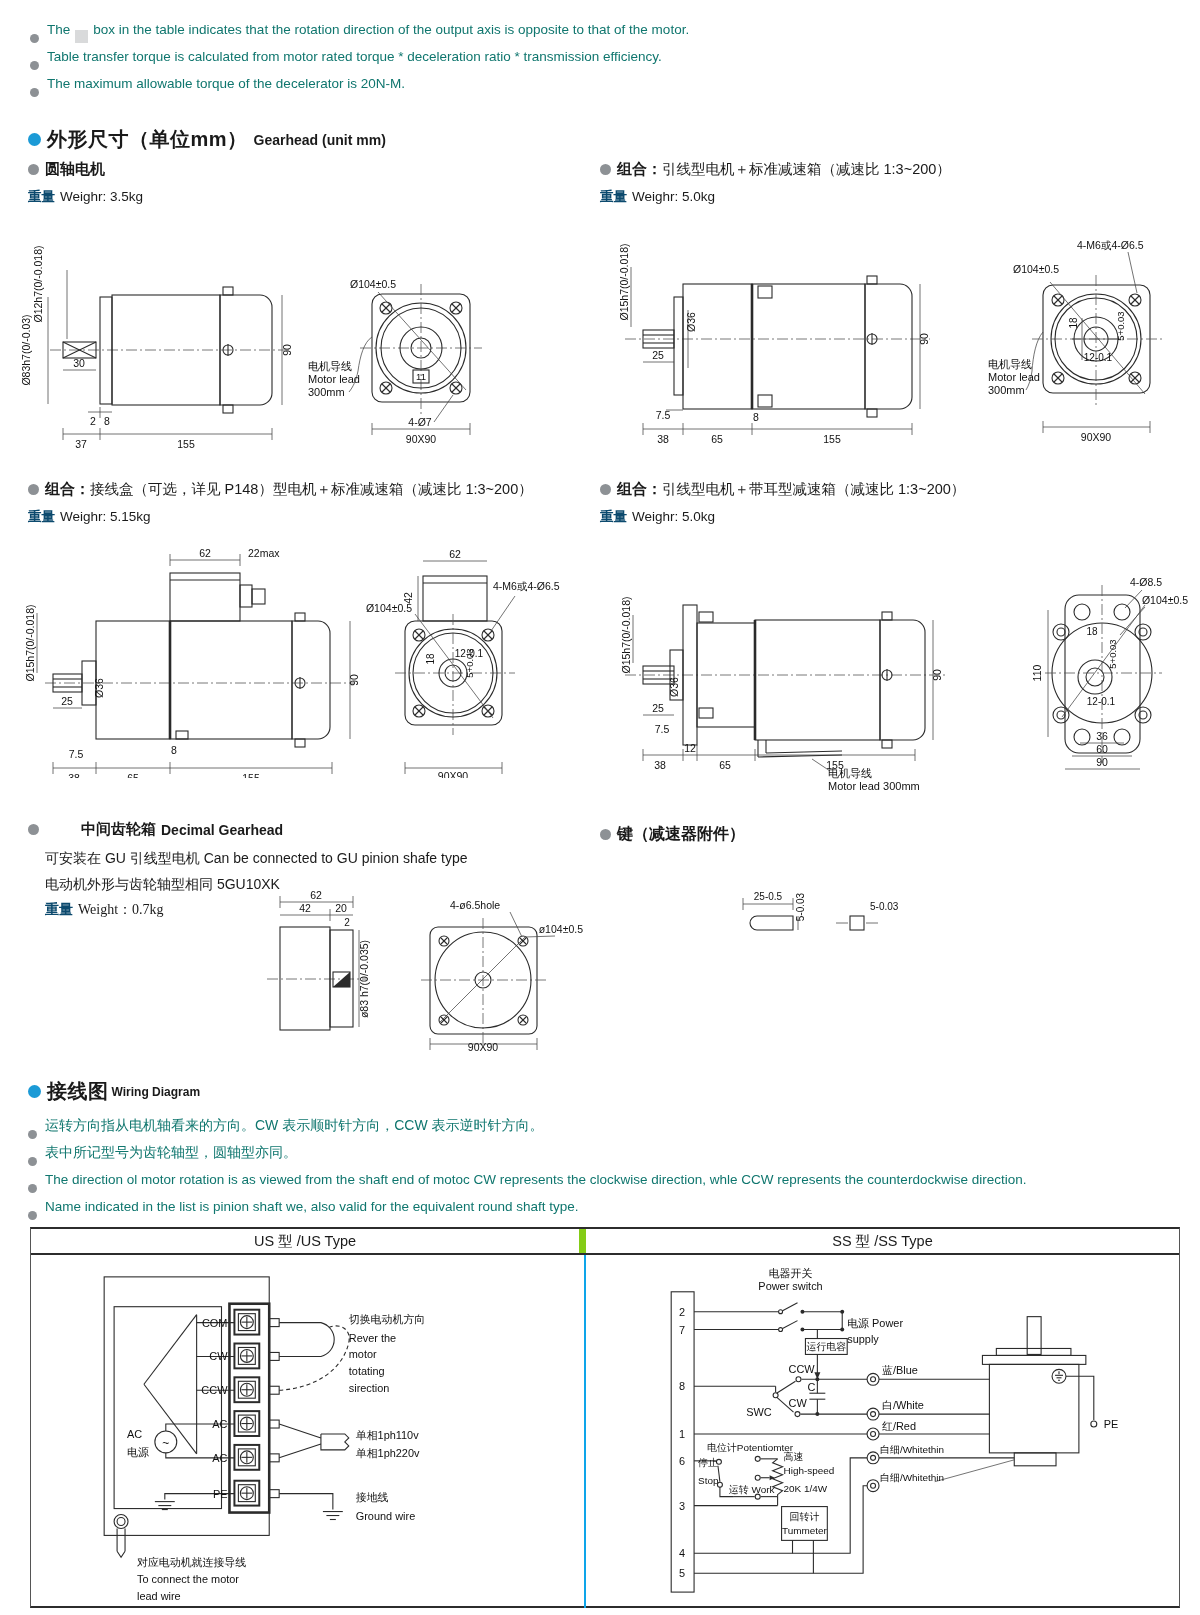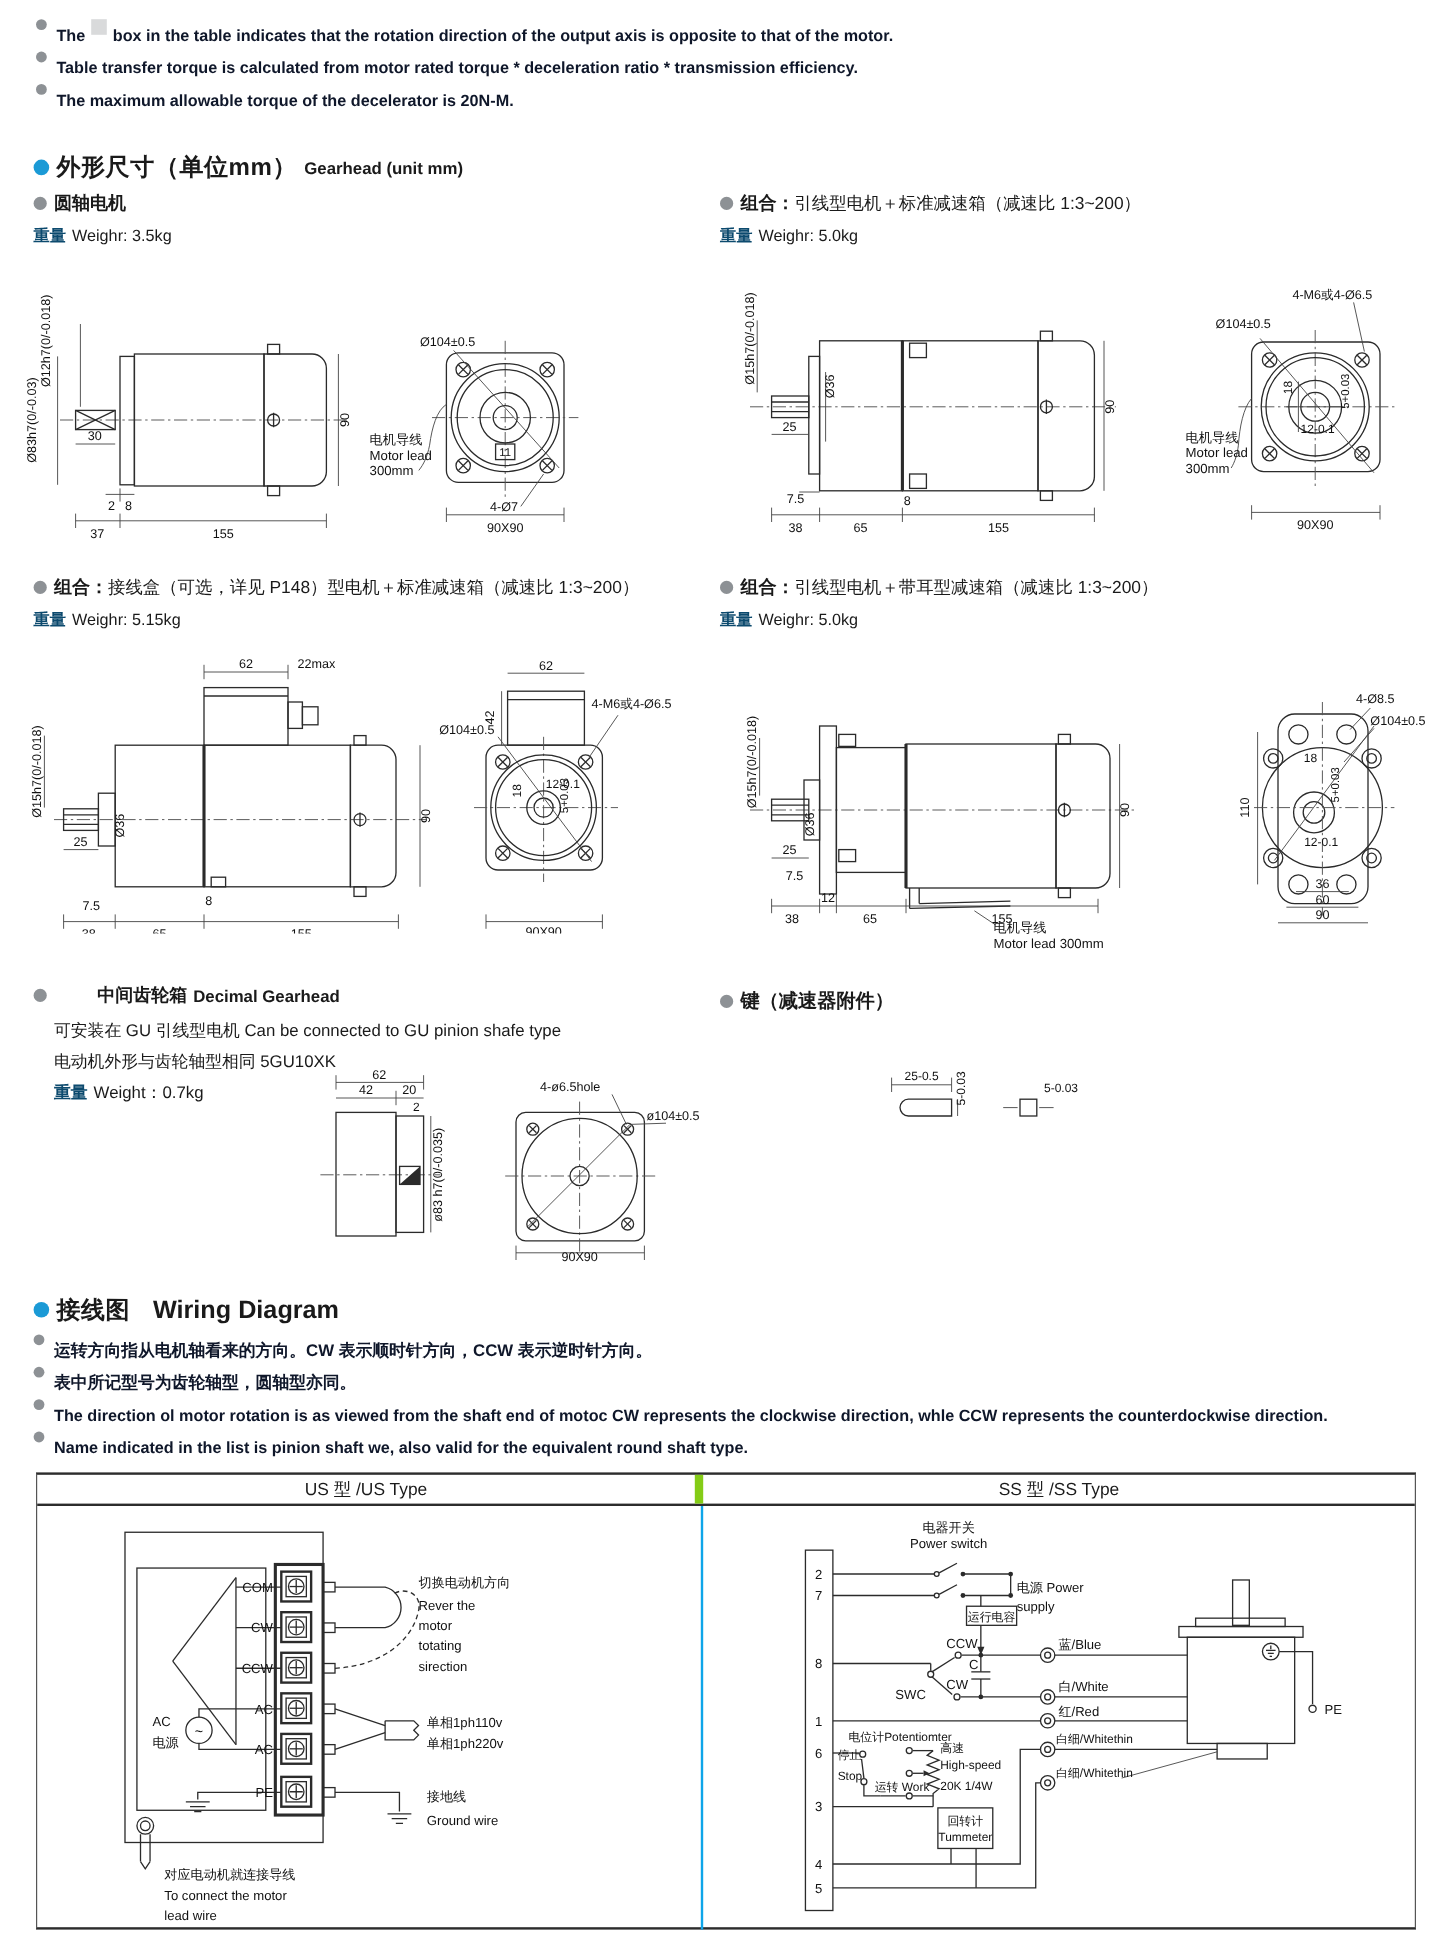--- a/index.html
+++ b/index.html
@@ -3,21 +3,21 @@
 <meta charset="utf-8">
 <style>
   html,body{margin:0;padding:0;background:#fff;}
   .page{position:relative;width:1200px;height:1615px;background:#fff;overflow:hidden;
         font-family:"Liberation Sans","DejaVu Sans",sans-serif;color:#1a1a1a;}
   .abs{position:absolute;}
   
   .bdot{display:inline-block;width:9px;height:9px;border-radius:50%;background:#8d9195;margin-right:8px;flex:none;}
   .bdot-blue{display:inline-block;width:13px;height:13px;border-radius:50%;background:#1b9ad6;margin-right:6px;flex:none;}
   .bdot-gray{display:inline-block;width:11px;height:11px;border-radius:50%;background:#8d9195;margin-right:6px;flex:none;}
-  .note-row{display:flex;align-items:flex-start;font-size:13.5px;line-height:27px;color:#0f172a;font-weight:bold;}
+  .note-row{display:flex;align-items:flex-end;font-size:13.5px;line-height:27px;color:#0f766e;}
   .graybox{display:inline-block;width:13px;height:13px;background:#d9dadb;margin:0 5px;}
   .sec-head{display:flex;align-items:center;}
   .sec-zh{font-size:20px;font-weight:bold;letter-spacing:.5px;}
   .sec-en{font-size:14px;font-weight:bold;margin-left:6px;}
   .sub-head{display:flex;align-items:center;font-size:15px;}
   .sub-bold{font-weight:bold;}
   .sub-rest{font-weight:normal;font-size:14.5px;}
   .wline{font-size:13.5px;margin-top:9px;}
   .wzh{font-weight:bold;color:#0c4a6e;margin-right:5px;}
   .gear-line{font-size:14px;line-height:26px;}
@@ -446,21 +446,21 @@
   </svg>
 
   <div class="abs" style="left:28px;top:820px;">
     <div class="sub-head">
         <span class="bdot-gray"></span>
       <span class="sub-bold" style="font-size:15px;margin-left:36px;">中间齿轮箱</span>
       <span style="font-weight:bold;font-size:14px;margin-left:5px;">Decimal Gearhead</span>
       </div>
     <div class="gear-line" style="margin-left:17px;margin-top:6px;">可安装在 GU 引线型电机 Can be connected to GU pinion shafe type</div>
     <div class="gear-line" style="margin-left:17px;">电动机外形与齿轮轴型相同 5GU10XK</div>
-    <div class="gear-line" style="margin-left:17px;"><span class="wzh">重量</span><span>Weight：0.7kg</span></div>
+    <div class="gear-line" style="margin-left:17px;font-family:Liberation Serif, serif;"><span class="wzh">重量</span><span>Weight：0.7kg</span></div>
   </div>
 
   <div class="abs sub-head" style="left:600px;top:824px;">
     <span class="bdot-gray"></span>
     <span class="sub-bold" style="font-size:16px;">键（减速器附件）</span>
   </div>
 
   <svg class="abs" style="left:225px;top:852px;" width="360" height="200" viewBox="0 0 360 200">
     <g class="s">
       <line class="cl" x1="42" y1="127" x2="142" y2="127"></line>
@@ -530,21 +530,21 @@
         <line class="dl" x1="176" y1="71" x2="188" y2="71"></line>
     </g>
     <text class="mid t10" x="78" y="48">25-0.5</text>
     <text class="mid t10" transform="rotate(-90 114 55)" x="114" y="55">5-0.03</text>
     <text class="t10" x="180" y="58">5-0.03</text>
   </svg>
 
   <div class="abs sec-head" style="left:28px;top:1078px;">
     <span class="bdot-blue"></span>
     <span class="sec-zh">接线图</span>
-    <span class="sec-en" style="margin-left:19px;font-size:21px;">Wiring Diagram</span>
+    <span class="sec-en" style="margin-left:3px;font-size:12px;">Wiring Diagram</span>
   </div>
   <div class="abs" style="left:28px;top:1112px;">
     <div class="note-row" style="font-size:14px;">
         <span class="bdot"></span>
         <span>运转方向指从电机轴看来的方向。CW 表示顺时针方向，CCW 表示逆时针方向。</span>
       </div>
     <div class="note-row" style="font-size:14px;">
         <span class="bdot"></span>
         <span>表中所记型号为齿轮轴型，圆轴型亦同。</span>
       </div>

